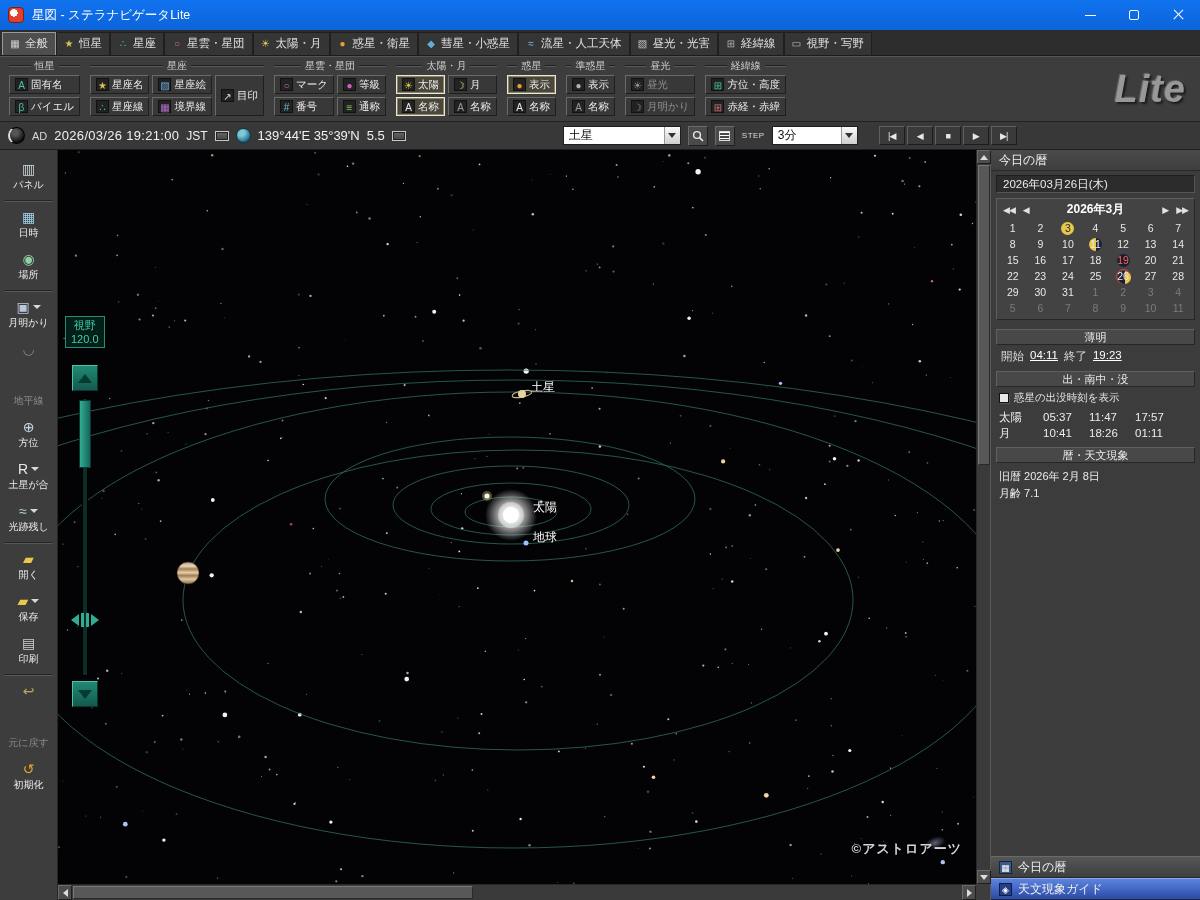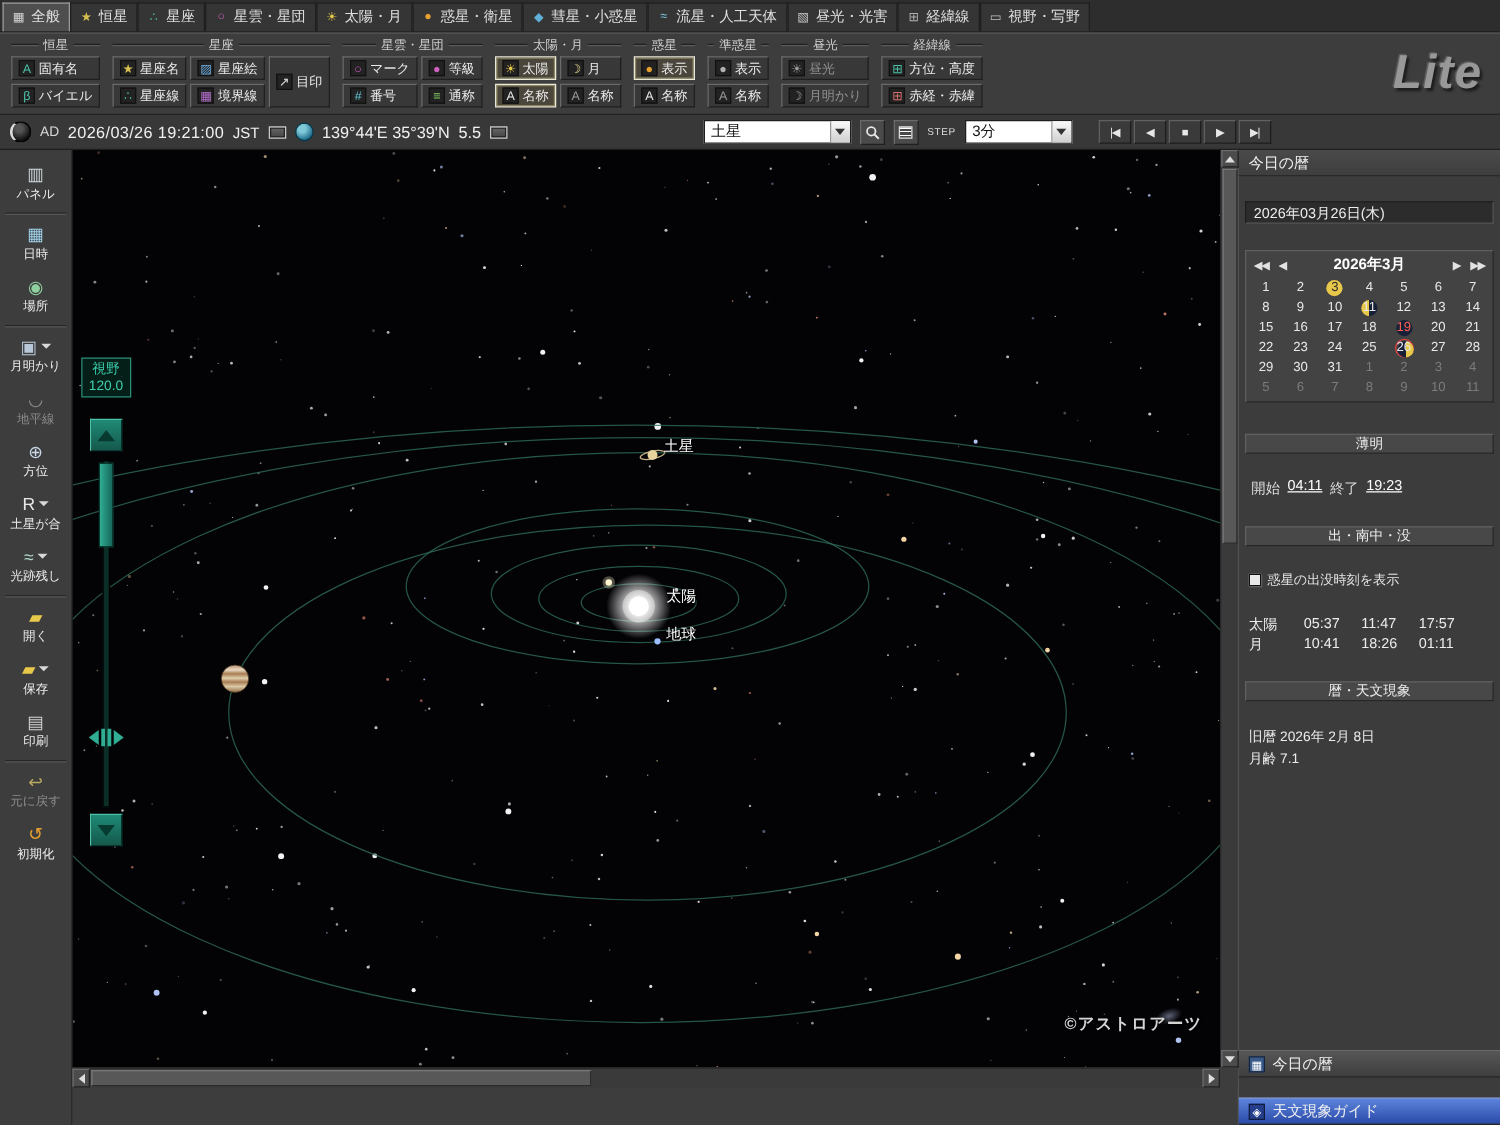--- a/index.html
+++ b/index.html
@@ -62,21 +62,21 @@
   
   .main { flex:1; display:flex; min-height:0; }
 
   
   .lsb { width:58px; background:#3d3d3d; border-right:1px solid #262626; display:flex; flex-direction:column; padding-top:6px; flex:0 0 auto; }
   .sb-item { display:flex; flex-direction:column; align-items:center; gap:1px; padding:5px 0 6px; cursor:default; }
   .sb-icrow { display:flex; align-items:center; justify-content:center; gap:3px; height:16px; }
   .sb-ic { font-size:14px; line-height:16px; }
   .sb-arrow { width:0; height:0; border-left:4px solid transparent; border-right:4px solid transparent; border-top:4px solid #d8d8d8; }
   .sb-lb { font-size:10px; color:#ececec; white-space:nowrap; }
-  .sb-item.disabled .sb-lb { color:#8c8c8c; }
+  .sb-item.disabled .sb-lb { color:#8c8c8c;margin-top:36px; }
   .sb-sep { height:2px; border-top:1px solid #262626; border-bottom:1px solid #565656; margin:2px 4px; }
 
   
   .chartcol { flex:1; position:relative; min-width:0; background:#3d3d3d; }
   .chart { position:absolute; left:0; top:0; width:918px; height:734px; background:#030306; overflow:hidden; }
   .chart svg { display:block; width:918px; height:734px; }
   .obj-label { position:absolute; color:#fff; font-size:12px; text-shadow:1px 1px 2px #000, 0 0 3px #000; white-space:nowrap; }
   .copyright { position:absolute; right:14px; bottom:26px; color:#d5d5d5; font-size:13px; font-weight:bold; letter-spacing:1px; text-shadow:1px 1px 2px #000; }
   .fovbox { position:absolute; left:7px; top:166px; border:1px solid #2a8a74; background:rgba(5,35,28,.85); color:#3ecfae; font-size:11px; text-align:center; padding:1px 5px; line-height:14px; }
   .zbtn { position:absolute; left:14px; width:26px; height:26px; background:linear-gradient(#1f8a76,#14594c); border:1px solid; border-color:#4ec2a8 #083830 #083830 #4ec2a8; display:flex; align-items:center; justify-content:center; }
@@ -98,21 +98,21 @@
   .sb-u { left:0; top:0; width:14px; height:14px; } .sb-d { left:0; bottom:0; width:14px; height:14px; }
   .sb-l { left:0; top:0; width:14px; height:15px; } .sb-r { right:0; top:0; width:14px; height:15px; }
   .t-u{width:0;height:0;border-left:4px solid transparent;border-right:4px solid transparent;border-bottom:5px solid #ddd;}
   .t-d{width:0;height:0;border-left:4px solid transparent;border-right:4px solid transparent;border-top:5px solid #ddd;}
   .t-l{width:0;height:0;border-top:4px solid transparent;border-bottom:4px solid transparent;border-right:5px solid #ddd;}
   .t-r{width:0;height:0;border-top:4px solid transparent;border-bottom:4px solid transparent;border-left:5px solid #ddd;}
   .vthumb { position:absolute; left:1px; width:12px; top:15px; height:300px; background:#585858; border:1px solid; border-color:#787878 #2a2a2a #2a2a2a #787878; }
   .hthumb { position:absolute; top:1px; height:13px; left:15px; width:400px; background:#585858; border:1px solid; border-color:#787878 #2a2a2a #2a2a2a #787878; }
 
   
-  .rp { width:210px; background:#3c3c3c; border-left:1px solid #5a5a5a; display:flex; flex-direction:column; flex:0 0 auto;gap:16px; }
+  .rp { width:210px; background:#3c3c3c; border-left:1px solid #5a5a5a; display:flex; flex-direction:column; flex:0 0 auto; }
   .rp-title { height:21px; background:linear-gradient(#4a4a4a,#3e3e3e); border-bottom:1px solid #292929; color:#f2f2f2; font-size:12px; display:flex; align-items:center; padding-left:8px; }
   .rp-date { margin:4px 5px 2px; height:18px; background:#2c2c2c; border:1px solid; border-color:#1e1e1e #555 #555 #1e1e1e; color:#ececec; font-size:11.5px; display:flex; align-items:center; padding-left:6px; }
   .cal { margin:3px 5px; background:#434343; border:1px solid; border-color:#5e5e5e #272727 #272727 #5e5e5e; padding:2px 2px 3px; }
   .cal-head { display:flex; align-items:center; height:17px; }
   .cal-nav { font-size:9px; color:#e2e2e2; padding:0 4px; letter-spacing:-1px; }
   .cal-title { flex:1; text-align:center; font-size:12px; font-weight:bold; color:#fff; }
   .cal-grid { display:grid; grid-template-columns:repeat(7,1fr); margin-top:2px; }
   .cal-cell { height:16px; display:flex; align-items:center; justify-content:center; }
   .daybox { position:relative; width:15px; height:15px; display:flex; align-items:center; justify-content:center; border-radius:50%; }
   .daynum { position:relative; font-size:10.5px; color:#e8e8e8; z-index:2; }
@@ -142,20 +142,35 @@
   .rp-fb { height:22px; display:flex; align-items:center; gap:6px; padding-left:8px; font-size:12px; color:#f0f0f0; background:linear-gradient(#565656,#3f3f3f); border-top:1px solid #6a6a6a; border-bottom:1px solid #262626; }
   .rp-fb.active { background:linear-gradient(#5c84dc,#2a4aa8); border-top:1px solid #8aa6ee; }
   .fb-ic { width:13px; height:13px; font-size:9px; line-height:13px; text-align:center; color:#fff; background:#3a5a8a; border:1px solid #16243a; }
   .rp-fb.active .fb-ic { background:#243e8c; border-color:#101c40; }
 </style>
 </head>
 <body>
 
 <div class="window">
 
+  <div class="titlebar">
+    <div class="app-ic"></div>
+    <div class="wtitle">星図 - ステラナビゲータLite</div>
+    <div class="wbtns">
+      <div class="wb wb-min">
+          <i></i>
+        </div>
+      <div class="wb wb-max">
+          <i></i>
+        </div>
+      <div class="wb wb-close">
+          <i></i>
+        </div>
+    </div>
+  </div>
 
   <div class="tabbar">
       <div class="tab active">
         <span class="tab-ic" style="color: rgb(208, 208, 208);">▦</span>
         <span class="tab-lb">全般</span>
       </div>
       <div class="tab">
         <span class="tab-ic" style="color: rgb(216, 192, 80);">★</span>
         <span class="tab-lb">恒星</span>
       </div>

